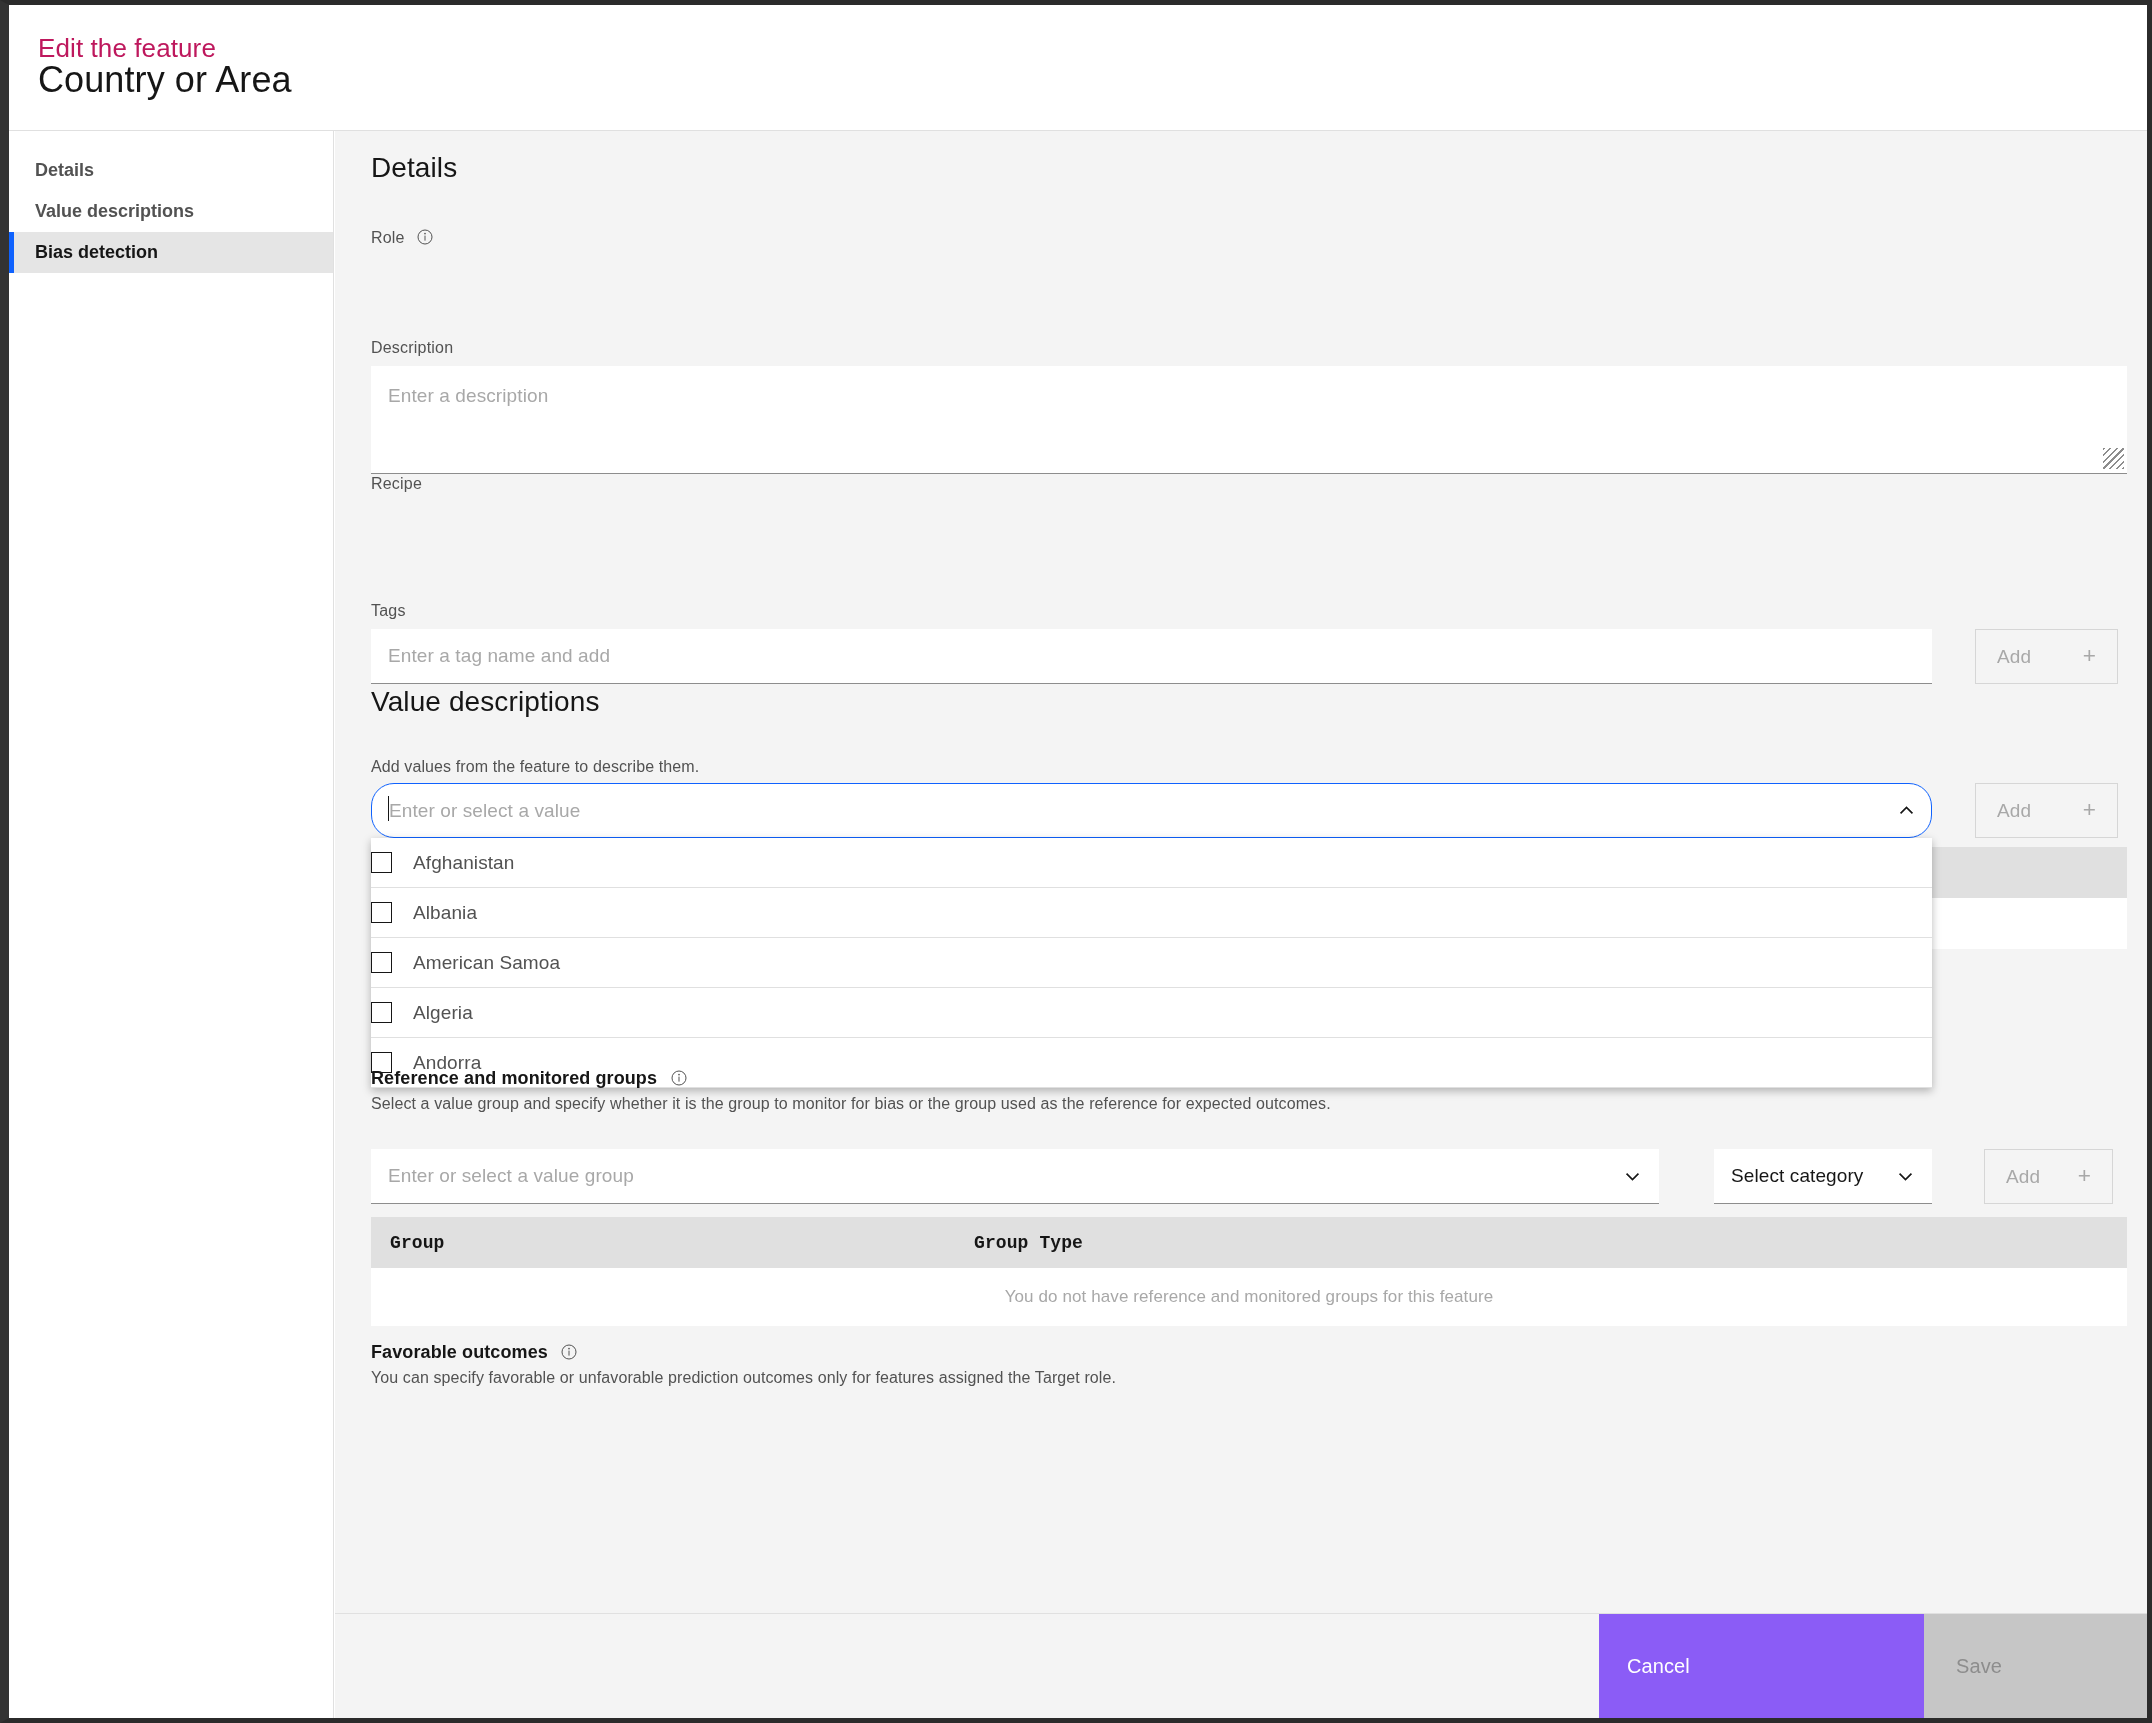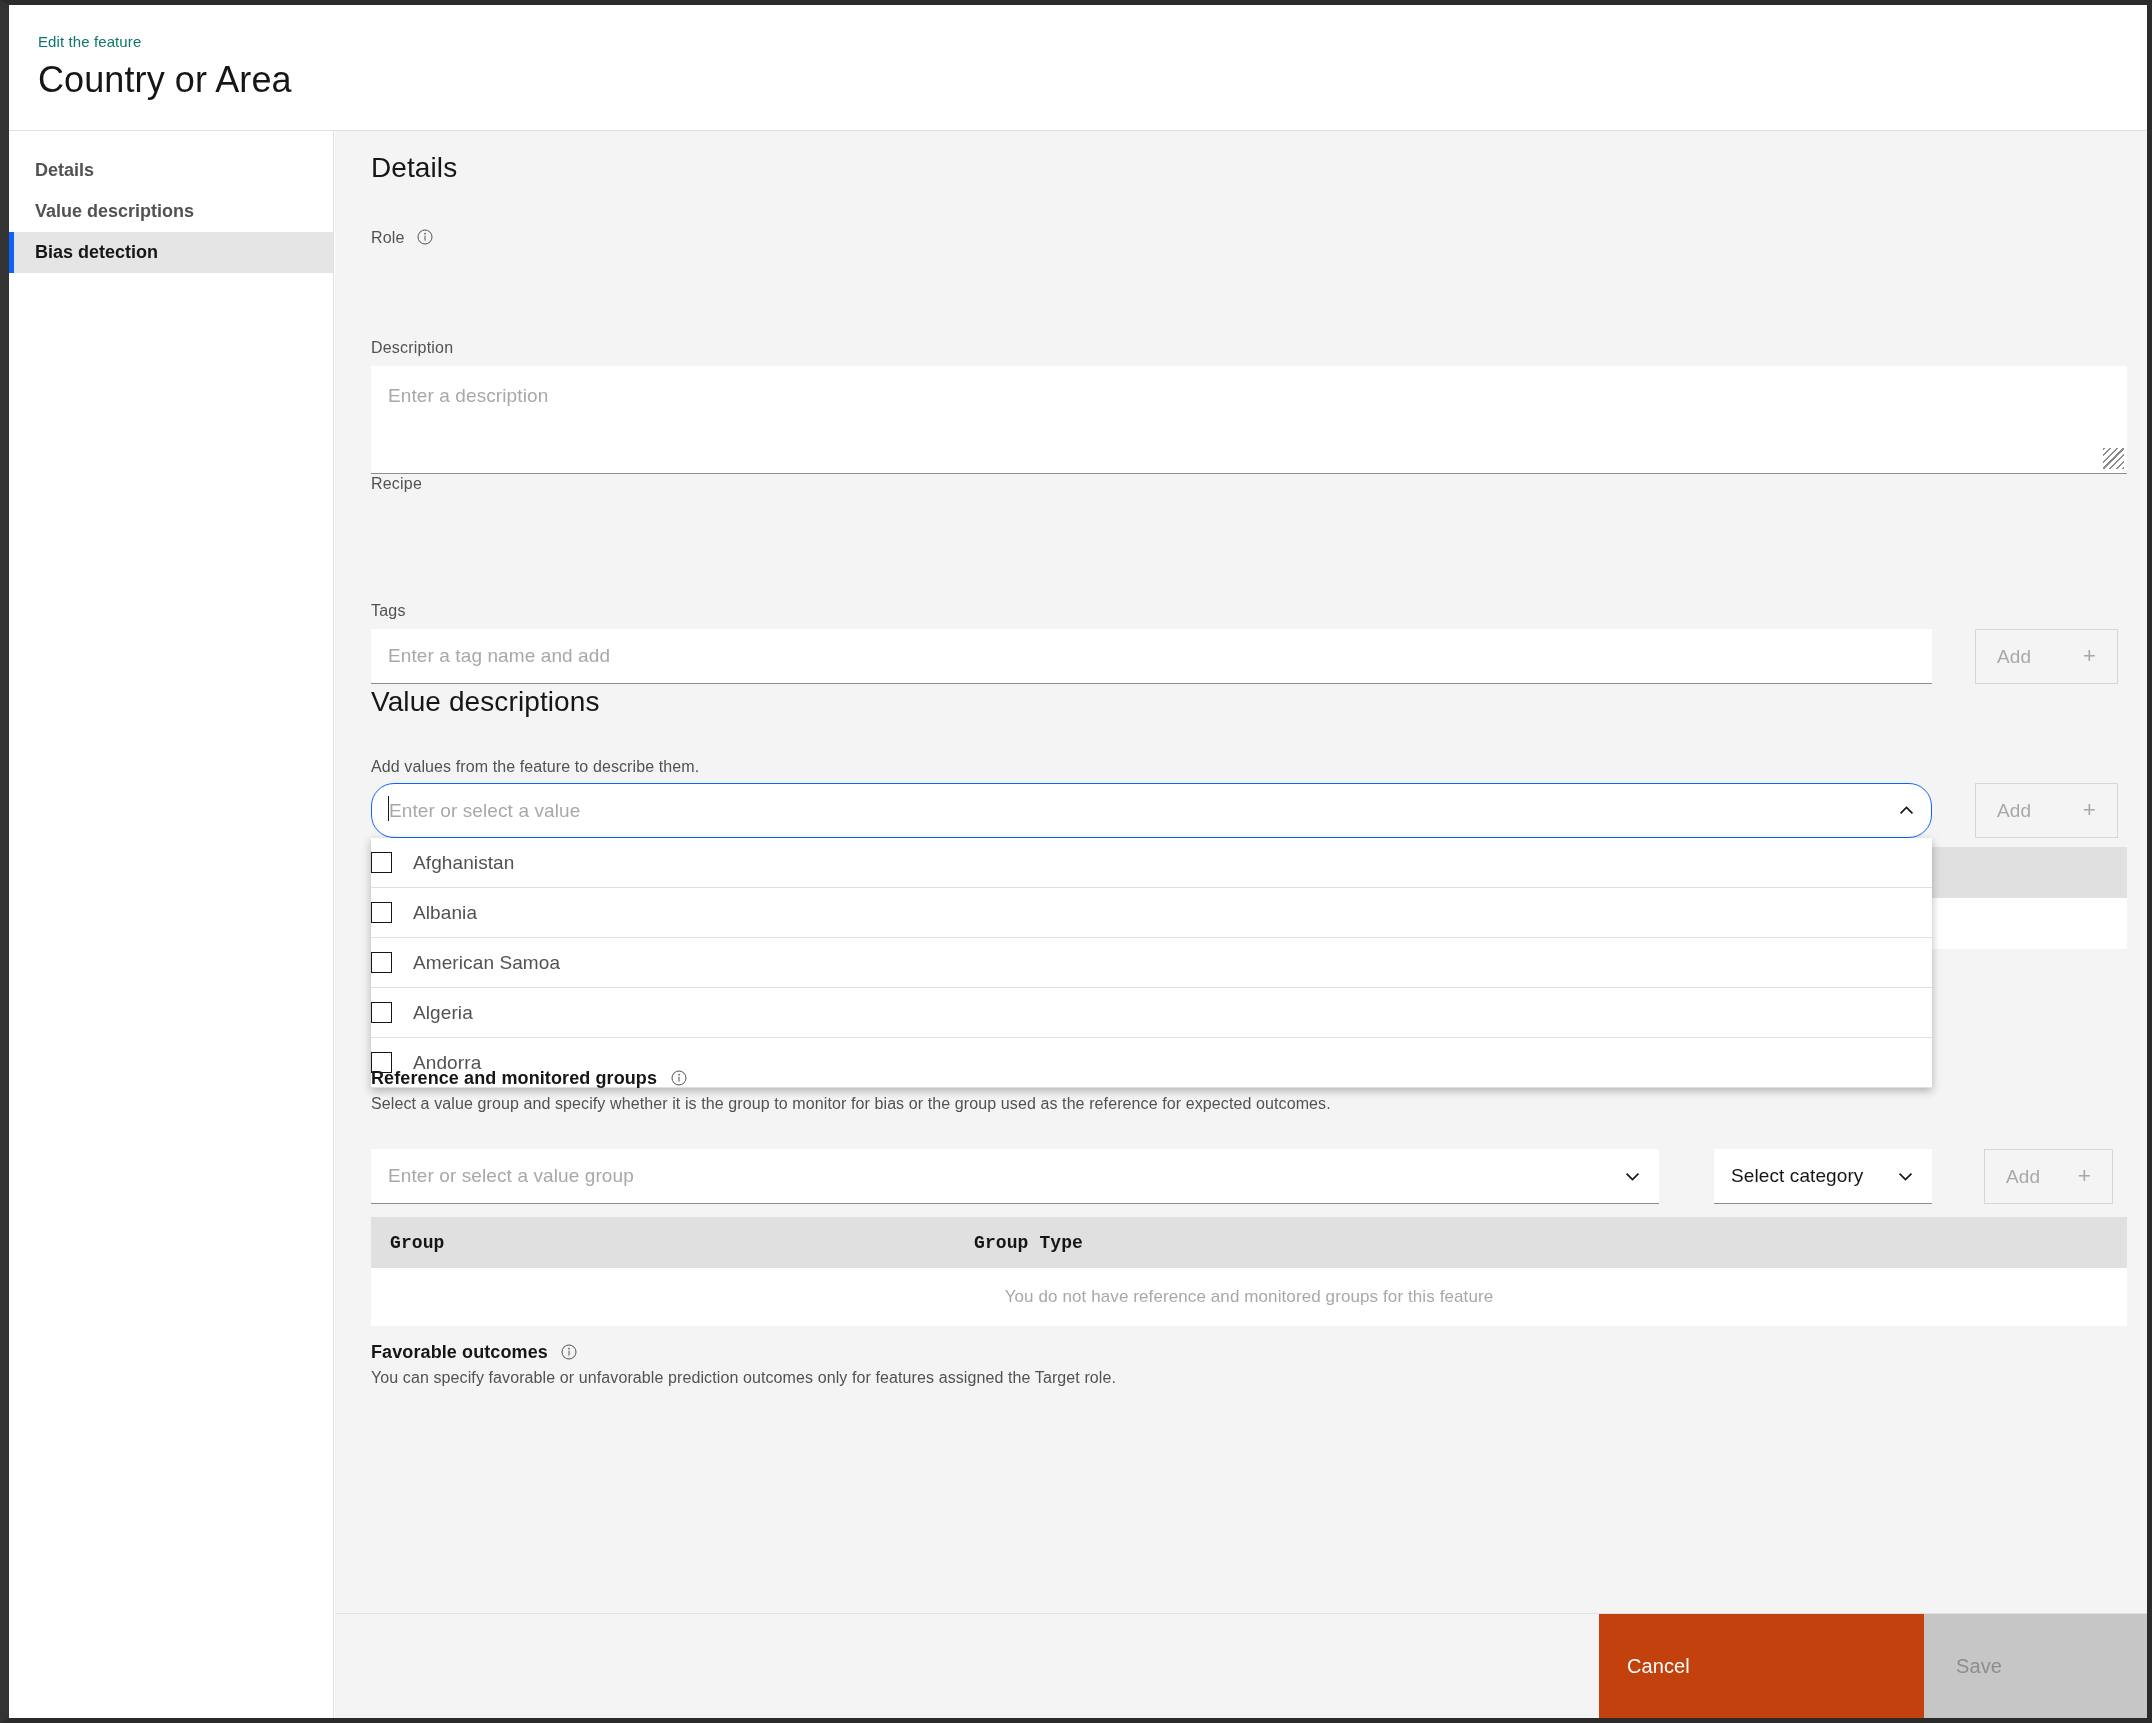--- a/index.html
+++ b/index.html
@@ -28,22 +28,22 @@
   .header {
     position: absolute;
     left: 0; top: 0; right: 0;
     height: 126px;
     background: #ffffff;
     border-bottom: 0.9px solid #e0e0e0;
   }
   .header-eyebrow {
     position: absolute;
     left: 29px; top: 28px;
-    font-size: 15px;
-    color: #0f766e;
+    font-size: 26px;
+    color: #be185d;
     letter-spacing: 0.1px;
   }
   .header-title {
     position: absolute;
     left: 29px; top: 54px;
     font-size: 36px;
     font-weight: 400;
     color: #161616;
     letter-spacing: 0.1px;
   }
@@ -288,21 +288,21 @@
     height: 105px;
     display: flex;
     align-items: center;
     padding-left: 32px;
     font-size: 20px;
     letter-spacing: 0.1px;
     border: none;
     font-family: "Liberation Sans", sans-serif;
   }
   .btn-cancel {
-    background: #c2410c;
+    background: #8b5cf6;
     color: #ffffff;
     cursor: pointer;
     padding-left: 28px;
   }
   .btn-save {
     background: #c6c6c6;
     color: #8d8d8d;
   }
 </style>
 </head>

